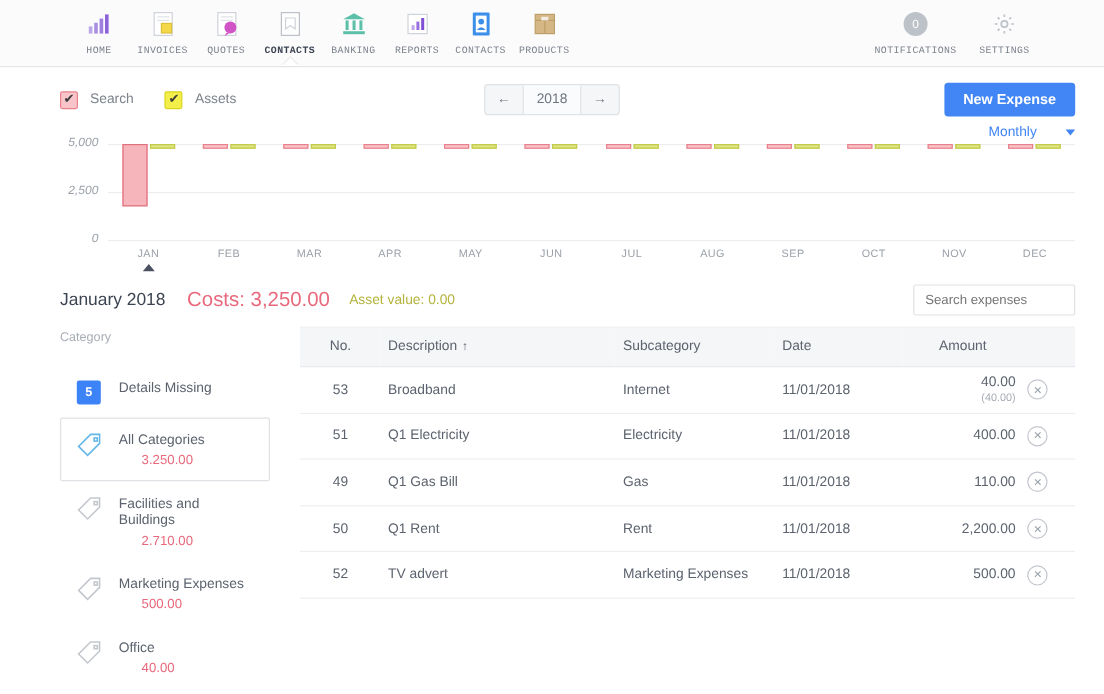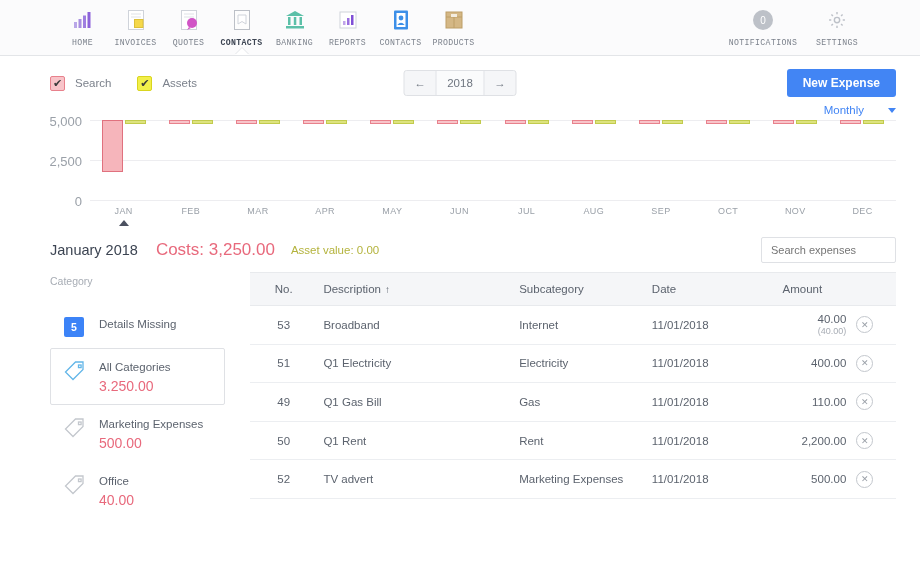--- a/index.html
+++ b/index.html
@@ -82,22 +82,22 @@
     position: absolute; right: 24px; top: -6px;
     font-size: 11.5px; color: #4285f4; cursor: pointer;
     display: flex; align-items: center; gap: 24px;
   }
   .period-sel .caret {
     width: 0; height: 0; border-left: 4px solid transparent;
     border-right: 4px solid transparent; border-top: 5px solid #4285f4;
   }
   .chart { position: absolute; left: 0; top: 10px; right: 24px; height: 100px; }
   .y-lbl {
-    position: absolute; font-size: 13px; color: #9aa0a8;
-    text-align: right; width: 42px; left: 40px;
+    position: absolute; font-size: 10px; color: #9aa0a8;
+    text-align: right; width: 42px; left: 40px; font-style: italic;
   }
   .gridline { position: absolute; left: 90px; right: 0; height: 1px; background: #ededf0; }
   .plot { position: absolute; left: 90px; right: 0; top: 0; height: 80px; display: flex; }
   .month { flex: 1; position: relative; display: flex; align-items: flex-start; justify-content: center; gap: 2px; height: 80px; }
   .bar { width: 21px; position: relative; }
   .bar.cost { background: #f8c4c9; border: 1px solid #e8818c; }
   .bar.asset { background: #dde37e; border: 1px solid #c2cb4d; }
   .bar.sel { background: #f6b5bb; border: 1px solid #e0717e; }
   .m-lbl {
     position: absolute; top: 86px; left: 0; right: 0;
@@ -136,21 +136,21 @@
   }
   .cat-item.selected { border-color: #dfe1e5; }
   .cat-ico { width: 26px; flex: 0 0 26px; display:flex; align-items:center; justify-content:center; padding-top:1px;}
   .badge-5 {
     width: 20px; height: 20px; background: #3c83f7; color: #fff;
     border-radius: 2px; font-size: 10.5px; display: flex;
     align-items: center; justify-content: center; font-weight: bold;
   }
   .cat-txt { padding-top: 1px; }
   .cat-name { font-size: 11.5px; color: #5c636e; line-height: 14px; }
-  .cat-amt { font-size: 14px; color: #e8697c; margin-top: 4px; }
+  .cat-amt { font-size: 11px; color: #e8697c; margin-top: 4px; margin-left: 19px; }
 
   
   .tablewrap { flex: 1; padding-left: 25px; }
   .tbl { width: 100%; border-collapse: collapse; table-layout: fixed; }
   .tbl thead th {
     background: #f5f6f8; border-top: 1px solid #e8eaed; border-bottom: 1px solid #e8eaed;
     height: 33px; font-size: 11.5px; font-weight: normal; color: #5c636e;
     text-align: left; padding: 0 6px;
   }
   .tbl thead th.c-no { width: 62px; text-align: center; }
@@ -420,20 +420,32 @@
           <div class="cat-item selected">
             <div class="cat-ico">
               <svg width="24" height="22" viewBox="0 0 24 22" fill="none" stroke="#63b6e8" stroke-width="1.3">
                 <path d="M13.5 2 H21 V9.5 L11 19.5 L3.5 12 Z"></path>
                 <rect x="16.5" y="5" width="2.6" height="2.6"></rect>
               </svg>
             </div>
             <div class="cat-txt">
               <div class="cat-name">All Categories</div>
               <div class="cat-amt">3.250.00</div>
+            </div>
+          </div>
+          <div class="cat-item">
+            <div class="cat-ico">
+              <svg width="24" height="22" viewBox="0 0 24 22" fill="none" stroke="#c3c7cd" stroke-width="1.3">
+                <path d="M13.5 2 H21 V9.5 L11 19.5 L3.5 12 Z"></path>
+                <rect x="16.5" y="5" width="2.6" height="2.6"></rect>
+              </svg>
+            </div>
+            <div class="cat-txt">
+              <div class="cat-name">Facilities and Buildings</div>
+              <div class="cat-amt">2.710.00</div>
             </div>
           </div>
           <div class="cat-item">
             <div class="cat-ico">
               <svg width="24" height="22" viewBox="0 0 24 22" fill="none" stroke="#c3c7cd" stroke-width="1.3">
                 <path d="M13.5 2 H21 V9.5 L11 19.5 L3.5 12 Z"></path>
                 <rect x="16.5" y="5" width="2.6" height="2.6"></rect>
               </svg>
             </div>
             <div class="cat-txt">

